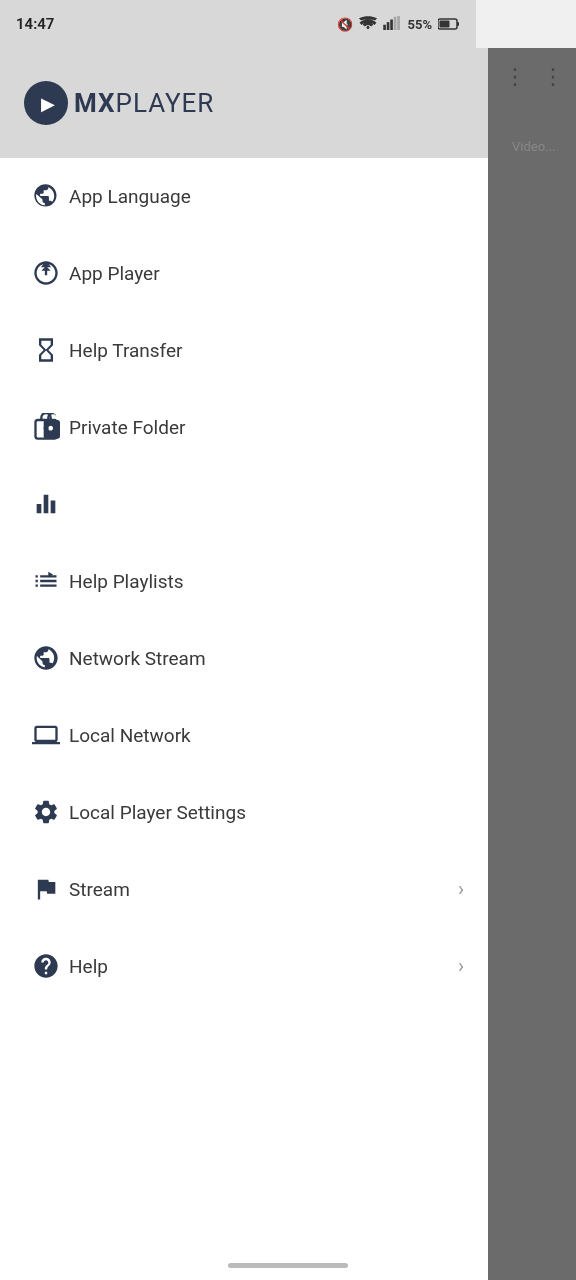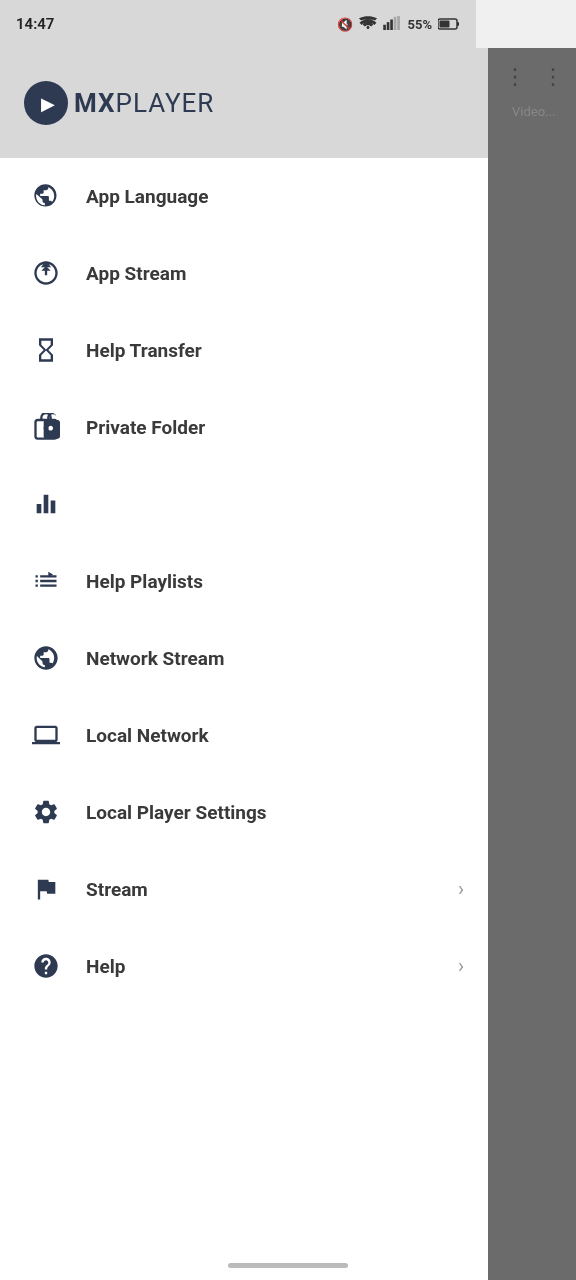--- a/index.html
+++ b/index.html
@@ -143,21 +143,21 @@
 
     
     .bg-video-hint {
       position: absolute;
       top: 104px;
       right: 0;
       width: 72px;
       height: 50px;
       background: #6b6b6b;
       display: flex;
-      align-items: flex-start;
+      align-items: flex-end;
       padding-left: 8px;
       z-index: 3;
     }
 
     .bg-video-text {
       color: #888;
       font-size: 13px;
     }
 
     
@@ -188,22 +188,22 @@
     .menu-icon svg {
       width: 28px;
       height: 28px;
       fill: #2d3a52;
     }
 
     .menu-label {
       flex: 1;
       font-size: 19px;
       color: #3a3a3a;
-      margin-left: 18px;
-      font-weight: 700;
+      margin-left: 1px;
+      font-weight: 400;
     }
 
     .menu-chevron {
       color: #999;
       font-size: 20px;
     }
 
     
     .bottom-indicator {
       position: absolute;
@@ -285,21 +285,21 @@
     </div>
 
     <div class="menu-item">
       <div class="menu-icon">
         <svg viewBox="0 0 24 24">
             <path d="M12 2C6.48 2 2 6.48 2 12s4.48 10 10 10 10-4.48 10-10S17.52 2 12 2zm0 18c-4.41 0-8-3.59-8-8s3.59-8 8-8 8 3.59 8 8-3.59 8-8 8zm0-14l-4 4h3v4h2v-4h3z"></path>
             <path d="M8 7c0 0 1-2 4-2s4 2 4 2H8z M8 7 L12 3 L16 7 Z" style="fill:#2d3a52"></path>
             <path d="M12 2 C12 2 8 5 8 8 Q8 6 12 4 Q16 6 16 8 Q16 5 12 2Z"></path>
           </svg>
       </div>
-      <span class="menu-label">App Stream</span>
+      <span class="menu-label">App Player</span>
     </div>
 
 
     <div class="menu-item">
       <div class="menu-icon">
         <svg viewBox="0 0 24 24">
             <path d="M6 2v6h.01L6 8.01 10 12l-4 4 .01.01H6V22h12v-5.99h-.01L18 16l-4-4 4-3.99-.01-.01H18V2H6zm10 14.5V20H8v-3.5l4-4 4 4zm-4-5l-4-4V4h8v3.5l-4 4z"></path>
           </svg>
       </div>
       <span class="menu-label">Help Transfer</span>

